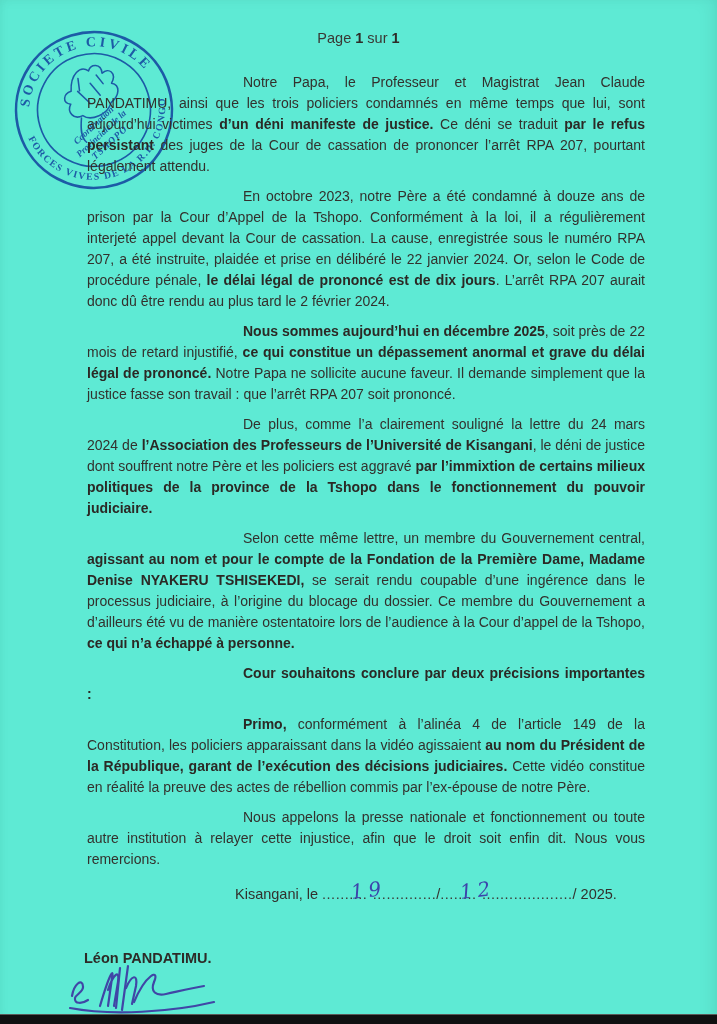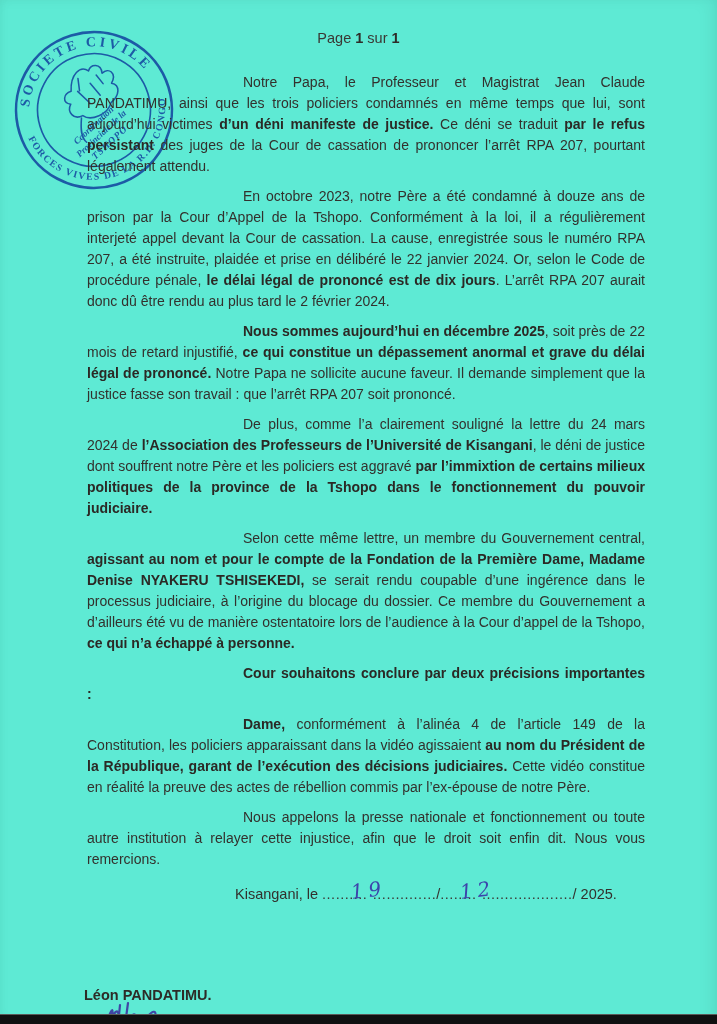--- a/index.html
+++ b/index.html
@@ -79,21 +79,21 @@
     transform: rotate(-7deg) translateY(-2px);
     margin: 0 -14px 0 -16px;
     position: relative;
     z-index: 2;
   }
 
   
   .sig { position: absolute; }
   .sig-left  { left: 62px;  top: 950px; width: 200px; }
   .sig-right { left: 518px; top: 946px; width: 180px; }
-  .sig-name { font-weight: 700; font-size: 14.5px; color: #2d2b27; margin-top: 37px; }
+  .sig-name { font-weight: 700; font-size: 14.5px; color: #2d2b27; }
   .sig-left .sig-name { padding-left: 22px; }
   .sig-right .sig-name { padding-left: 20px; }
   .autograph { display: block; margin-top: -4px; }
   .autograph path { stroke: #4046a6; stroke-width: 2.2; fill: none; stroke-linecap: round; stroke-linejoin: round; }
 
   .bottom-bar {
     position: absolute;
     left: 0; bottom: 0;
     width: 100%; height: 9px;
     background: #101010;
@@ -135,21 +135,21 @@
     <p class="para"><span>En octobre 2023,  notre Père a été condamné à douze ans de prison par la Cour d’Appel de la Tshopo. Conformément à la loi, il a régulièrement interjeté appel devant la Cour de cassation. La cause, enregistrée sous le numéro RPA 207, a été instruite, plaidée et prise en délibéré le 22 janvier 2024. Or, selon le Code de procédure pénale, </span><b>le délai légal de prononcé est de dix jours</b><span>. L’arrêt RPA 207 aurait donc dû être rendu au plus tard le 2 février 2024.</span></p>
 
     <p class="para"><b>Nous sommes aujourd’hui en décembre 2025</b><span>, soit près de 22 mois de retard injustifié, </span><b>ce qui constitue un dépassement anormal et grave du délai légal de prononcé.</b><span> Notre Papa ne sollicite aucune faveur. Il demande simplement que la justice fasse son travail : que l’arrêt RPA 207 soit prononcé.</span></p>
 
     <p class="para"><span>De plus, comme l’a clairement souligné la lettre du 24 mars 2024 de </span><b>l’Association des Professeurs de l’Université de Kisangani</b><span>, le déni de justice dont souffrent notre Père et les policiers est aggravé </span><b>par l’immixtion de certains milieux politiques de la province de la Tshopo dans le fonctionnement du pouvoir judiciaire.</b></p>
 
     <p class="para"><span>Selon cette même lettre, un membre du Gouvernement central, </span><b>agissant au nom et pour le compte de la Fondation de la Première Dame, Madame Denise NYAKERU TSHISEKEDI,</b><span> se serait rendu coupable d’une ingérence dans le processus judiciaire, à l’origine du blocage du dossier. Ce membre du Gouvernement a d’ailleurs été vu de manière ostentatoire lors de l’audience à la Cour d’appel de la Tshopo, </span><b>ce qui n’a échappé à personne.</b></p>
 
     <p class="para"><b>Cour souhaitons conclure par deux précisions importantes :</b></p>
 
-    <p class="para"><b>Dame,</b><span> conformément à l’alinéa 4 de l’article 149 de la Constitution, les policiers apparaissant dans la vidéo agissaient </span><b>au nom du Président de la République, garant de l’exécution des décisions judiciaires.</b><span> Cette vidéo constitue en réalité la preuve des actes de rébellion commis par l’ex-épouse de notre Père.</span></p>
+    <p class="para"><b>Primo,</b><span> conformément à l’alinéa 4 de l’article 149 de la Constitution, les policiers apparaissant dans la vidéo agissaient </span><b>au nom du Président de la République, garant de l’exécution des décisions judiciaires.</b><span> Cette vidéo constitue en réalité la preuve des actes de rébellion commis par l’ex-épouse de notre Père.</span></p>
 
 
     <p class="para"><span>Nous appelons la presse nationale et fonctionnement ou toute autre institution à relayer cette injustice, afin que le droit soit enfin dit. Nous vous remercions.</span></p>
 
     <div class="dateline"><span>Kisangani, le </span><span class="dots">..........</span><span class="pen">19</span><span class="dots">..............</span><span>/</span><span class="dots">........</span><span class="pen">12</span><span class="dots">....................</span><span>/ 2025.</span></div>
   </div>
 
   <div class="sig sig-left">
     <div class="sig-name">Léon PANDATIMU.</div>
     <svg class="autograph" width="190" height="52" viewBox="0 0 190 52" xmlns="http://www.w3.org/2000/svg">

